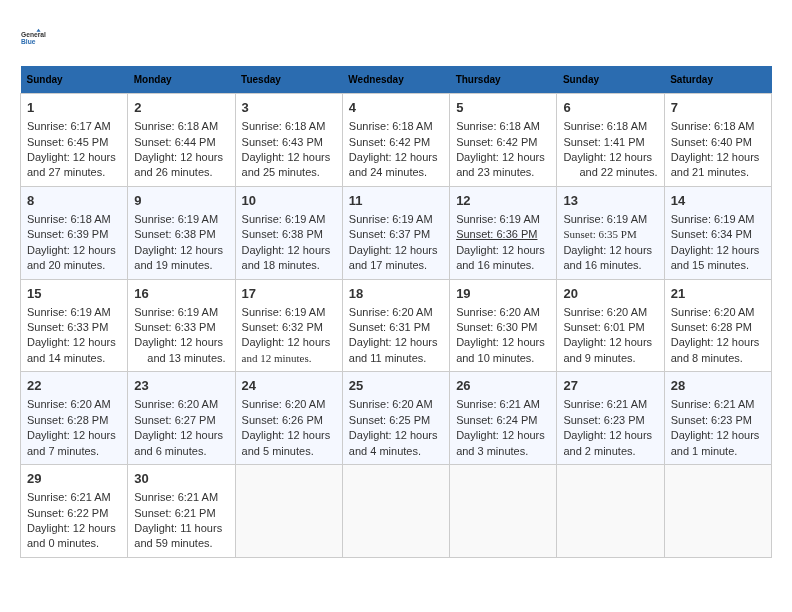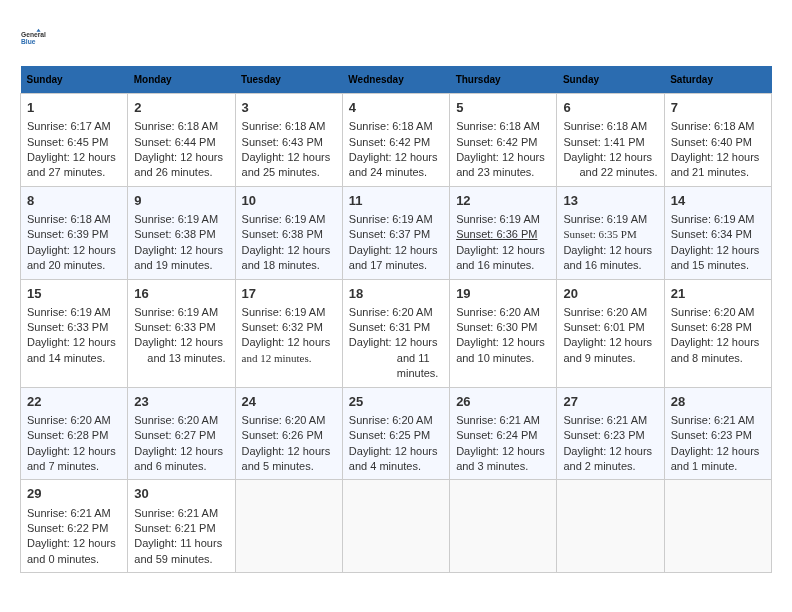--- a/index.html
+++ b/index.html
@@ -228,21 +228,21 @@
           <span style="display: block;">Sunrise: 6:19 AM</span>
           <span style="display: block;">Sunset: 6:32 PM</span>
           <span style="display: block;">Daylight: 12 hours</span>
           <span style="display: block; font-family: Liberation Serif, serif;">and 12 minutes.</span>
         </td>
         <td>
           <span class="day-num">18</span>
           <span style="display: block;">Sunrise: 6:20 AM</span>
           <span style="display: block;">Sunset: 6:31 PM</span>
           <span style="display: block;">Daylight: 12 hours</span>
-          <span style="display: block; margin-left: 48px;">and 11 minutes.</span>
+          <span style="display: block;">and 11 minutes.</span>
         </td>
         <td>
           <span class="day-num">19</span>
           <span style="display: block;">Sunrise: 6:20 AM</span>
           <span style="display: block;">Sunset: 6:30 PM</span>
           <span style="display: block;">Daylight: 12 hours</span>
           <span style="display: block;">and 10 minutes.</span>
         </td>
         <td>
           <span class="day-num">20</span>

